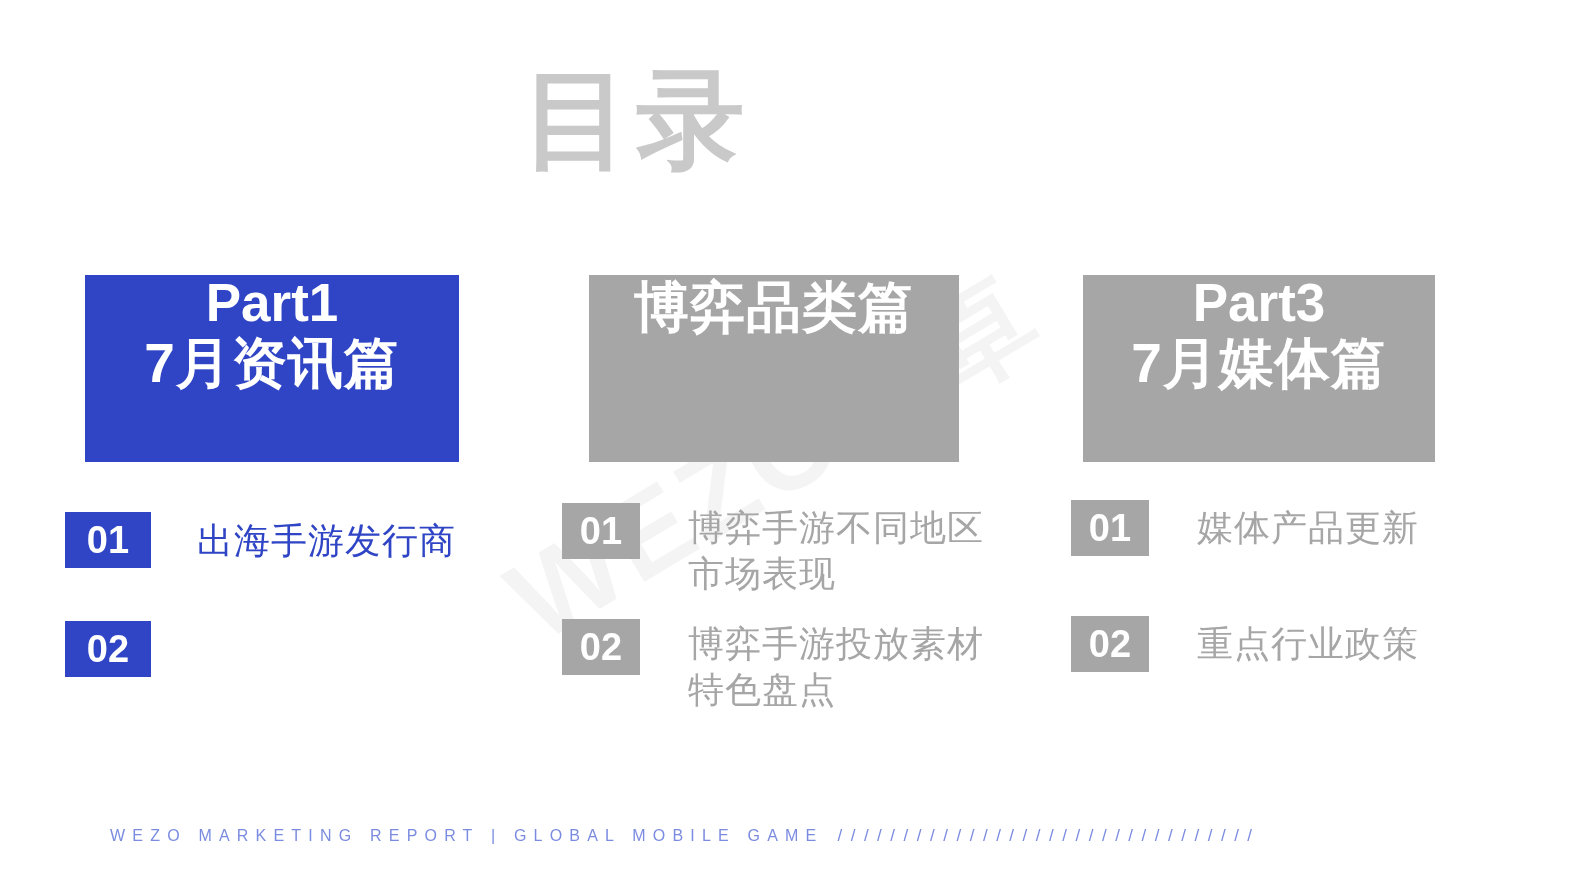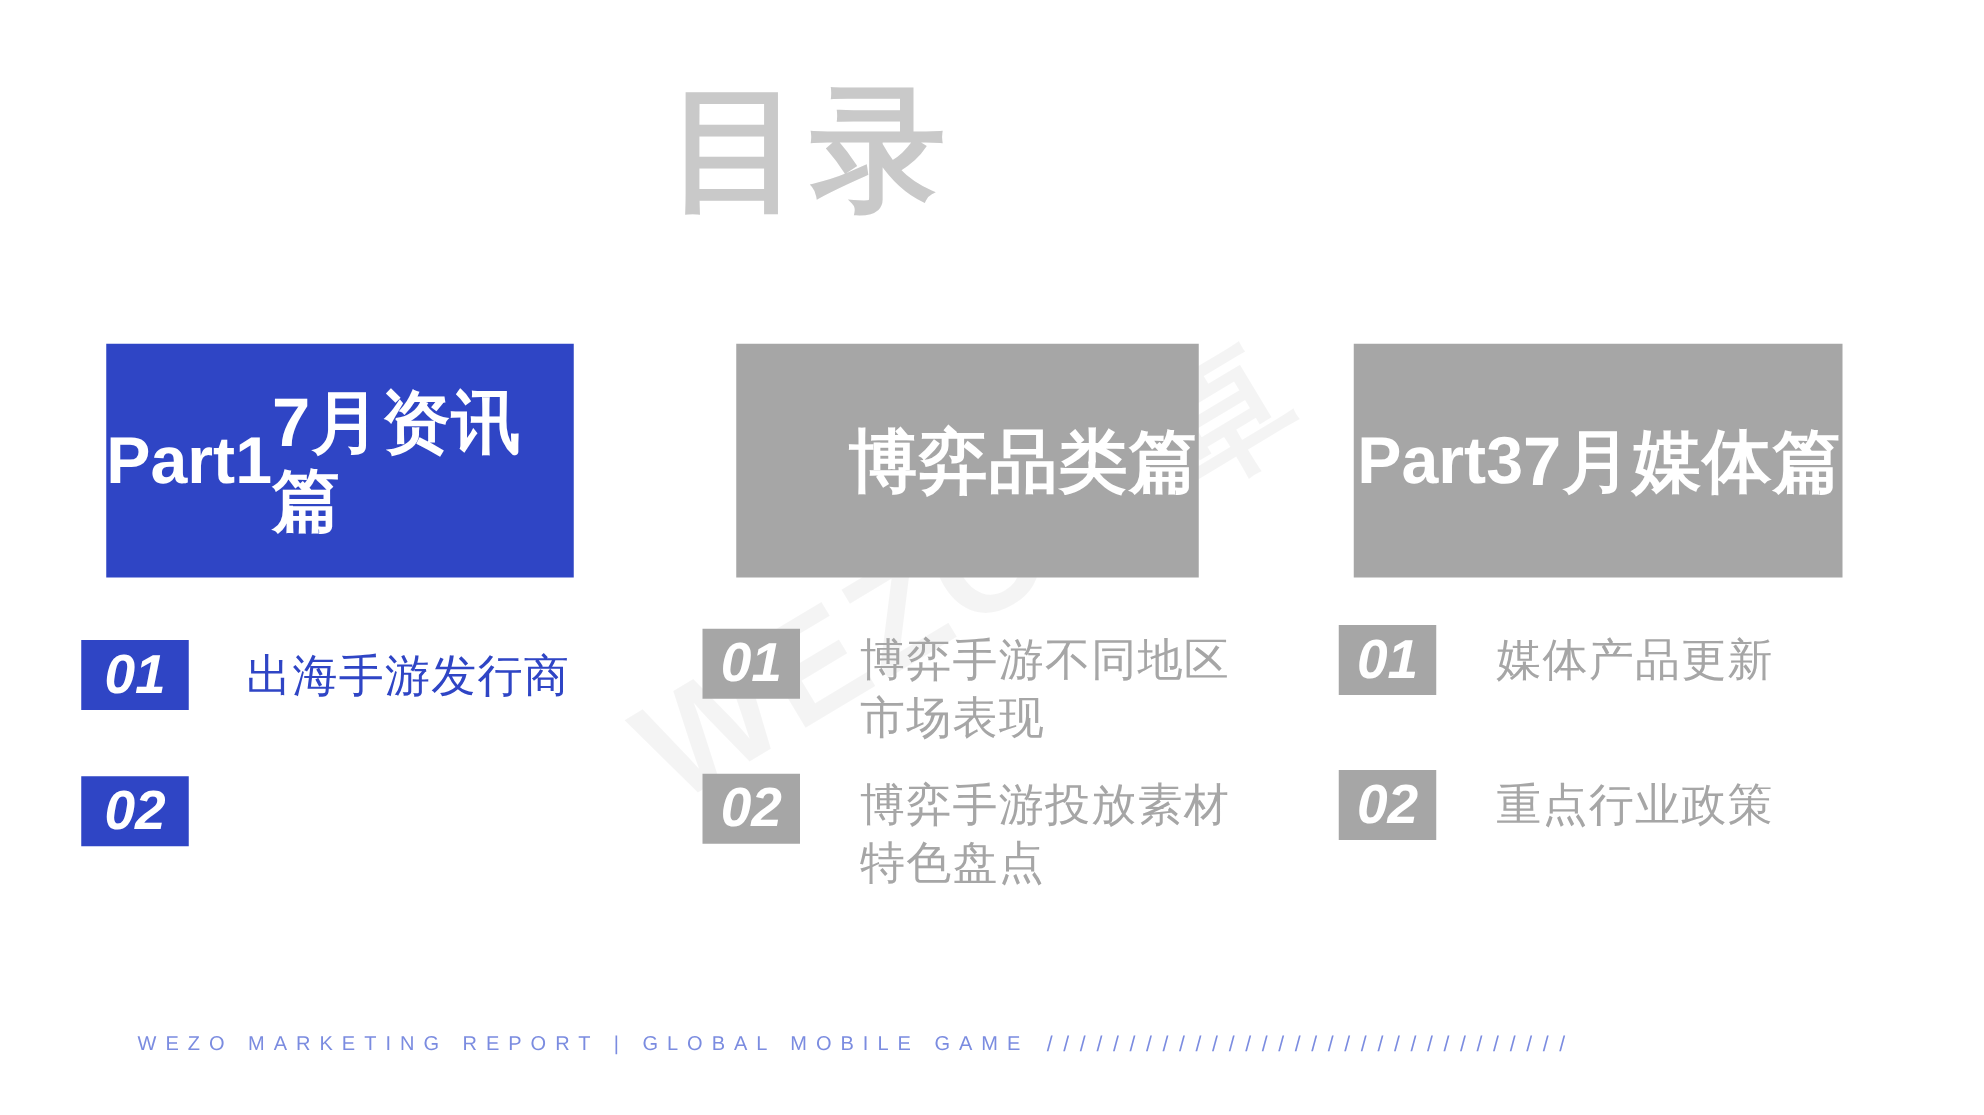--- a/index.html
+++ b/index.html
@@ -56,52 +56,51 @@
     left: 0;
     top: 62px;
     width: 1273px;
     text-align: center;
     font-size: 108px;
     font-weight: 700;
     line-height: 1.08;
     color: #c9c9c9;
     letter-spacing: 6px;
     z-index: 10;
-    margin-left: 12px;
   }
 
   
   .part-block {
     position: absolute;
     top: 275px;
     height: 187px;
     z-index: 20;
     display: flex;
-    flex-direction: row;
-    align-items: center;
-    justify-content: flex-end;
+    flex-direction: column;
+    align-items: center;
+    justify-content: flex-start;
     color: #ffffff;
     overflow: hidden;
   }
   .part-block .part-en {
     font-size: 53px;
     font-weight: 700;
     line-height: 1.05;
     letter-spacing: 0px;
   }
   .part-block .part-cn {
     font-size: 55px;
     font-weight: 700;
     line-height: 1.12;
     letter-spacing: 1px;
     margin-top: 2px;
   }
   #part-block-1 { left: 85px;   width: 374px; background: #2f45c5; }
   #part-block-2 { left: 589px;  width: 370px; background: #a6a6a6; }
-  #part-block-3 { left: 1083px; width: 391px; background: #a6a6a6; }
+  #part-block-3 { left: 1083px; width: 352px; background: #a6a6a6; }
 
   
   .topic-column {
     position: absolute;
     z-index: 20;
   }
   #topic-column-1 { left: 65px;   top: 512px; width: 440px; }
   #topic-column-2 { left: 562px;  top: 503px; width: 460px; }
   #topic-column-3 { left: 1071px; top: 500px; width: 450px; }
 
@@ -115,24 +114,23 @@
   .topic-item:last-child { margin-bottom: 0; }
 
   .topic-badge {
     flex: 0 0 auto;
     width: 85px;
     height: 56px;
     display: flex;
     align-items: center;
     justify-content: center;
     color: #ffffff;
-    font-size: 44px;
+    font-size: 38px;
     font-weight: 700;
     letter-spacing: 0px;
-    font-style: italic;
   }
   #topic-column-1 .topic-badge { width: 86px; height: 56px; background: #2f45c5; }
   #topic-column-2 .topic-badge { width: 78px; height: 56px; background: #a6a6a6; }
   #topic-column-3 .topic-badge { width: 78px; height: 56px; background: #a6a6a6; }
 
   .topic-label {
     font-size: 36px;
     font-weight: 400;
     line-height: 1.28;
     letter-spacing: 1px;

